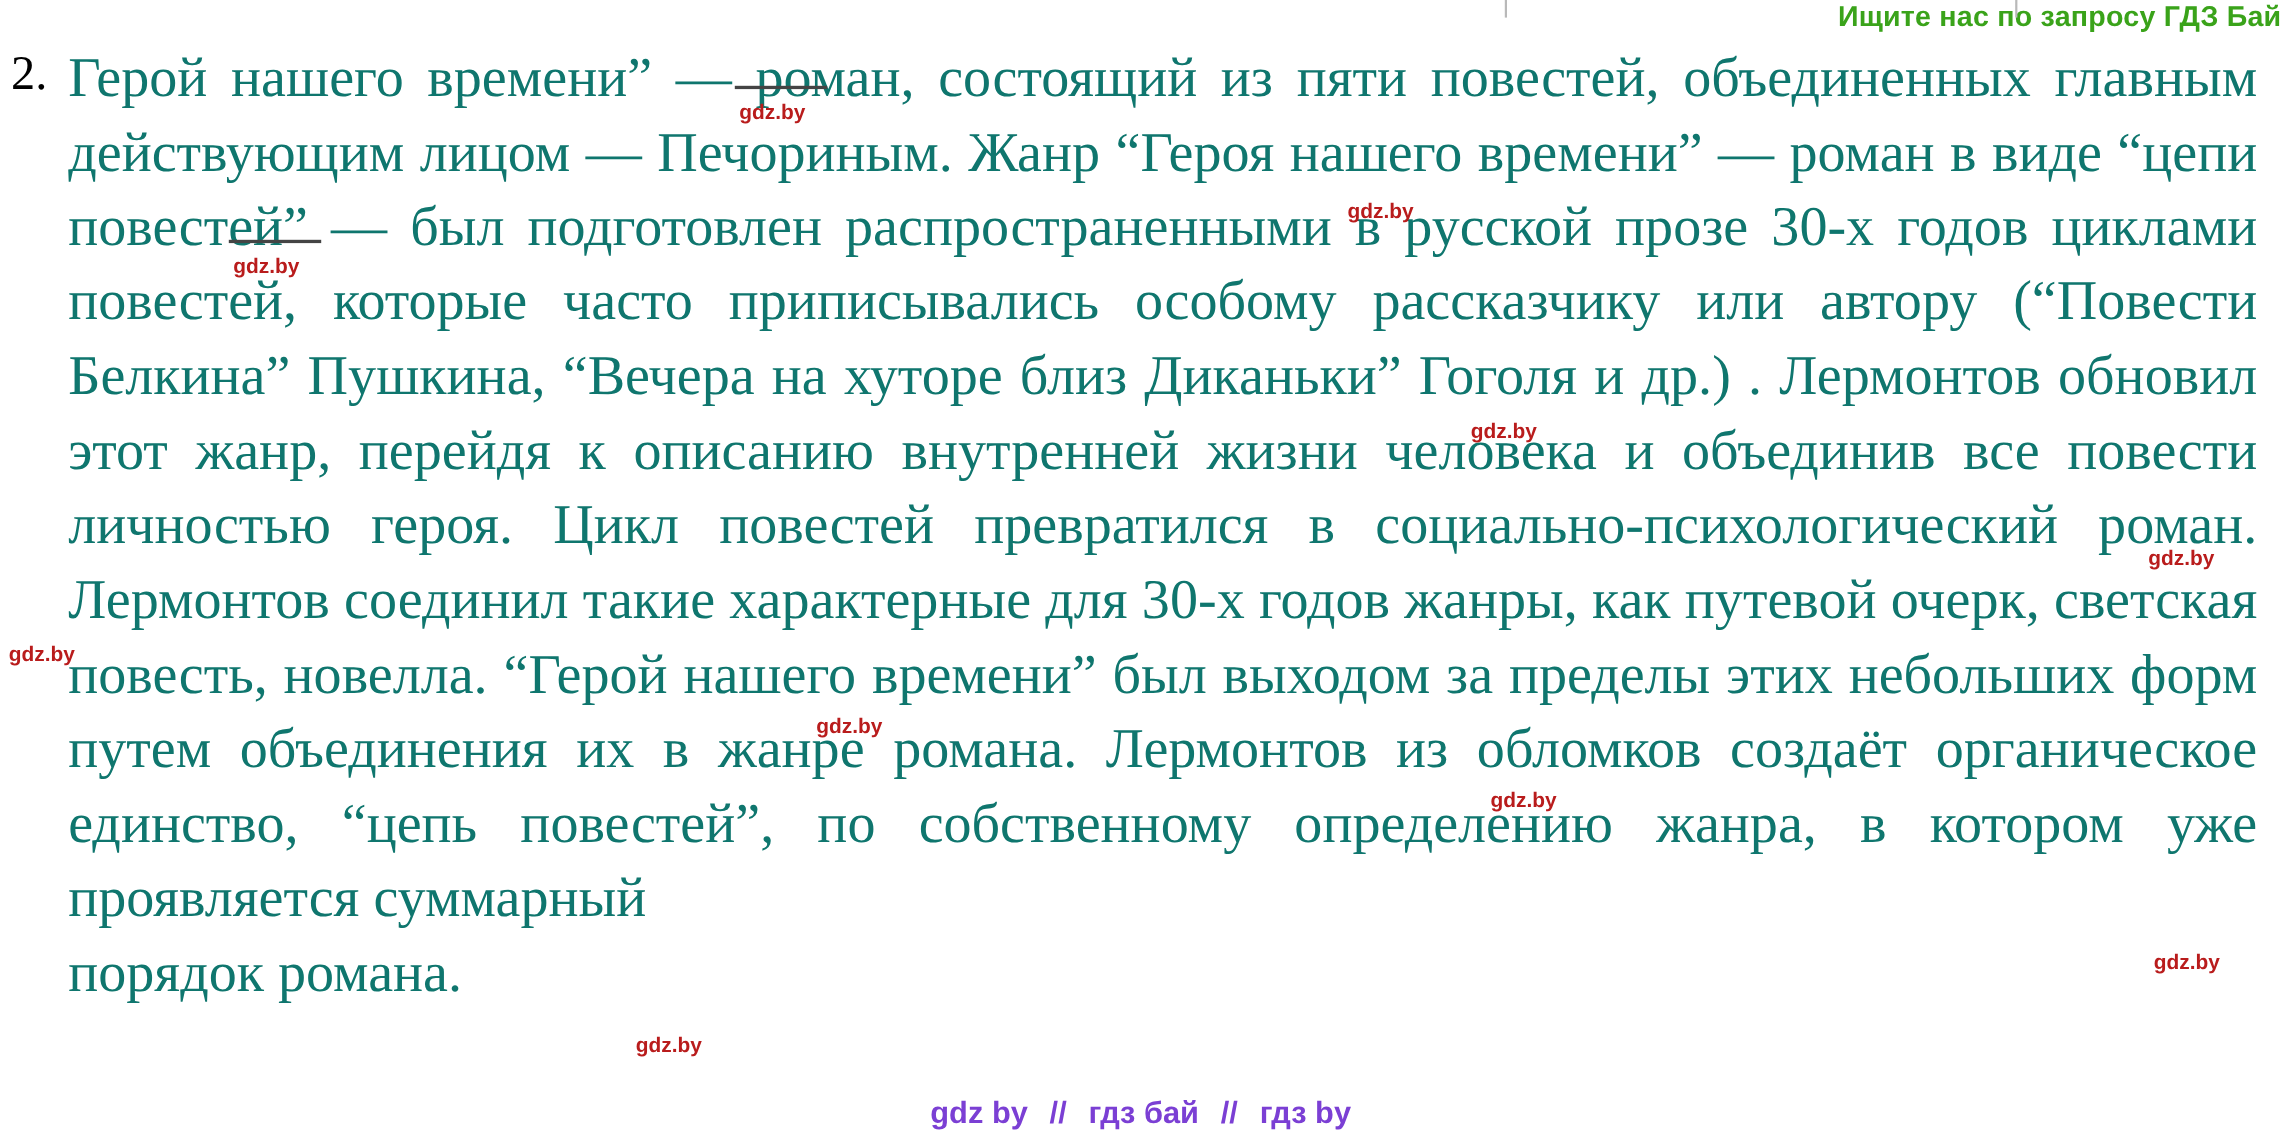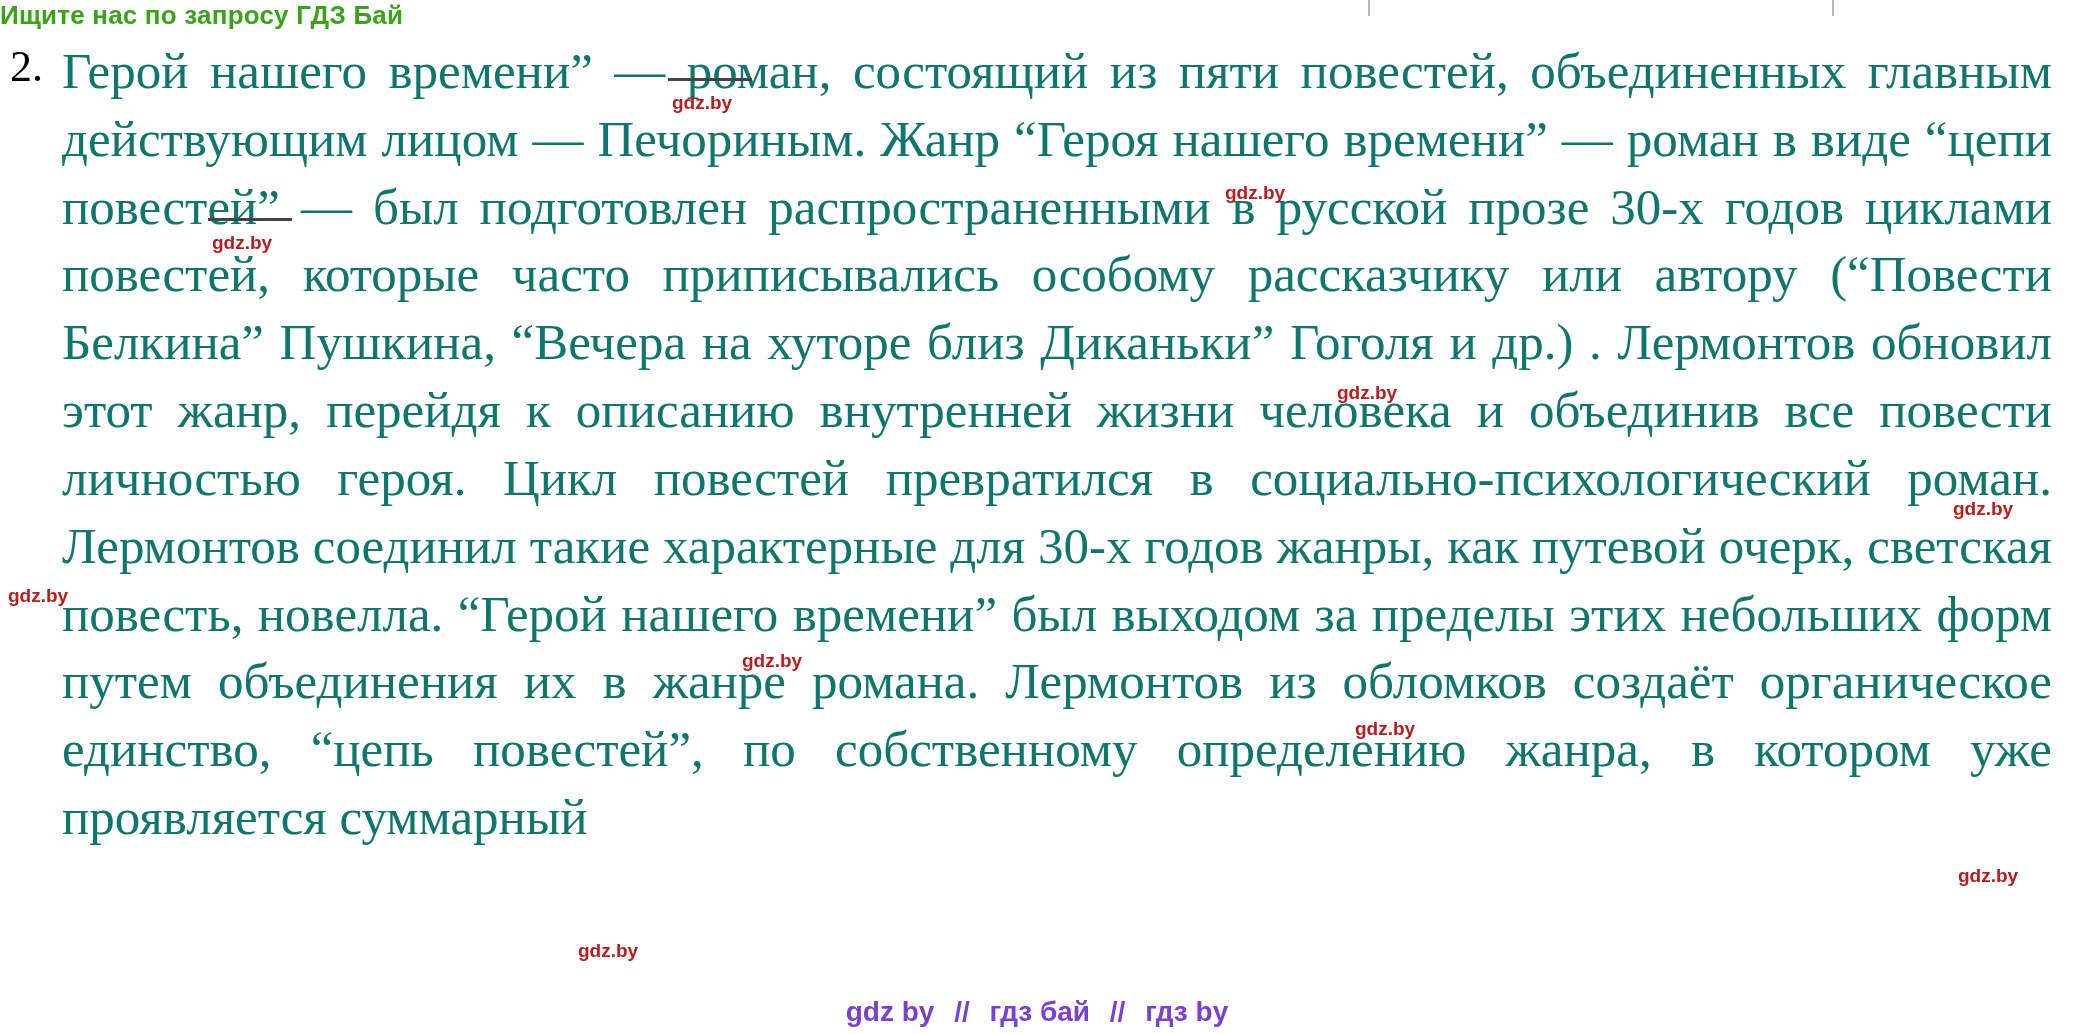--- a/index.html
+++ b/index.html
@@ -20,21 +20,21 @@
     width: 2074px;
     height: 1034px;
   }
 
   
   .top-banner {
     position: absolute;
     top: 0px;
     left: 0;
     width: 100%;
-    text-align: left;
+    text-align: right;
     font-family: "Liberation Sans", sans-serif;
     font-size: 26px;
     font-weight: bold;
     color: #3aa31a;
     letter-spacing: 0.2px;
   }
 
   
   .content {
     position: absolute;
@@ -119,20 +119,21 @@
   <div class="top-banner">Ищите нас по запросу ГДЗ Бай</div>
 
   <div class="edge-mark" style="left:1368px; top:0px;"></div>
   <div class="edge-mark" style="left:1832px; top:0px;"></div>
 
   <div class="content">
     <div class="task">
       <div class="task-number">2.</div>
       <div class="task-text">
         <span>Герой нашего времени” — роман, состоящий из пяти повестей, объединенных главным действующим лицом — Печориным. Жанр “Героя нашего времени” — роман в виде “цепи повестей” — был подготовлен распространенными в русской прозе 30-х годов циклами повестей, которые часто приписывались особому рассказчику или автору (“Повести Белкина” Пушкина, “Вечера на хуторе близ Диканьки” Гоголя и др.) . Лермонтов обновил этот жанр, перейдя к описанию внутренней жизни человека и объединив все повести личностью героя. Цикл повестей превратился в социально-психологический роман. Лермонтов соединил такие характерные для 30-х годов жанры, как путевой очерк, светская повесть, новелла. “Герой нашего времени” был выходом за пределы этих небольших форм путем объединения их в жанре романа. Лермонтов из обломков создаёт органическое единство, “цепь повестей”, по собственному определению жанра, в котором уже проявляется суммарный</span>
+        <span class="lastline">порядок романа.</span>
       </div>
     </div>
   </div>
 
   <div class="wm" style="left:672px; top:92px;">gdz.by</div>
   <div class="wm-strike" style="left:668px; top:78px; width:84px;"></div>
 
   <div class="wm" style="left:1225px; top:182px;">gdz.by</div>
 
   <div class="wm" style="left:212px; top:232px;">gdz.by</div>

